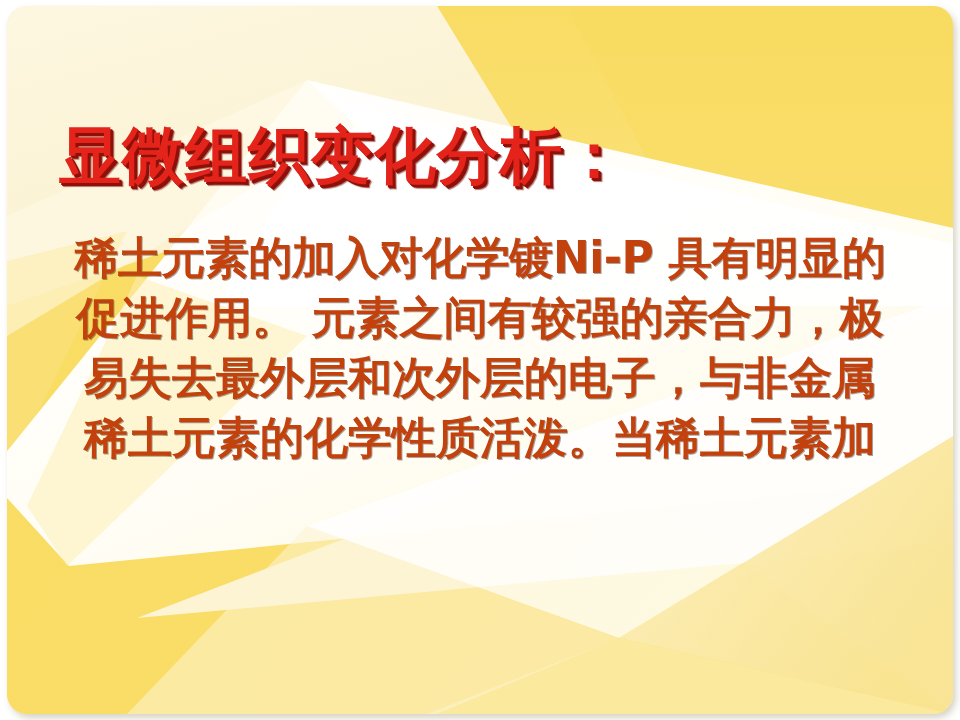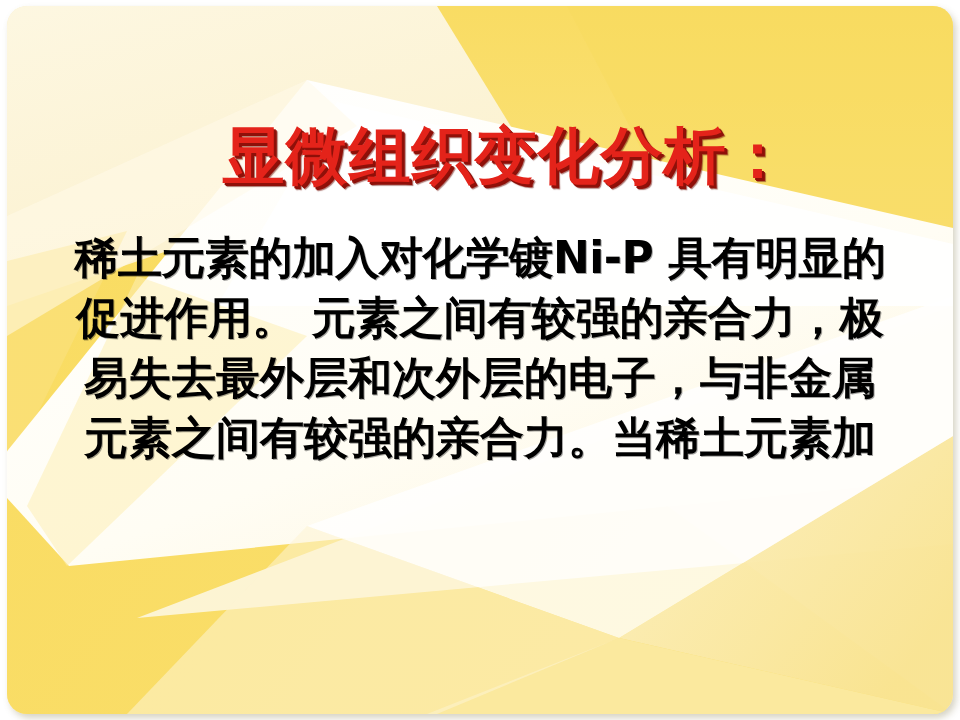--- a/index.html
+++ b/index.html
@@ -44,21 +44,21 @@
     left: 0; top: 0;
     width: 100%;
     height: 100%;
   }
 
   #title-block {
     position: absolute;
     left: 0;
     top: 119px;
     width: 100%;
-    text-align: center;
+    text-align: left;
     padding-left: 52px;
     box-sizing: border-box;
   }
   #slide-title {
     display: inline-block;
     font-family: "DejaVu Sans", "Liberation Sans", sans-serif;
     font-size: 62px;
     font-weight: 700;
     line-height: 1.0;
     letter-spacing: 1px;
@@ -77,21 +77,21 @@
     width: 100%;
     text-align: center;
     padding: 0 34px;
     box-sizing: border-box;
   }
   .body-line {
     font-family: "DejaVu Sans", "Liberation Sans", sans-serif;
     font-size: 44px;
     font-weight: 700;
     line-height: 60px;
-    color: #000000;
+    color: #c2410c;
     letter-spacing: 0px;
     white-space: nowrap;
     text-shadow: 1px 1px 0 rgba(0,0,0,0.35);
   }
   .body-line.l1 { letter-spacing: -0.5px; }
 </style>
 </head>
 <body>
 
 <div id="slide">
@@ -149,17 +149,17 @@
   <div id="content">
 
     <div id="title-block">
       <span id="slide-title">显微组织变化分析：</span>
     </div>
 
     <div id="body-block">
       <div class="body-line l1">稀土元素的加入对化学镀Ni-P 具有明显的</div>
       <div class="body-line">促进作用。 元素之间有较强的亲合力，极</div>
       <div class="body-line">易失去最外层和次外层的电子，与非金属</div>
-      <div class="body-line">元素之间有较强的亲合力。当稀土元素加</div>
+      <div class="body-line">稀土元素的化学性质活泼。当稀土元素加</div>
     </div>
 
   </div>
 </div>
 
 </body></html>

